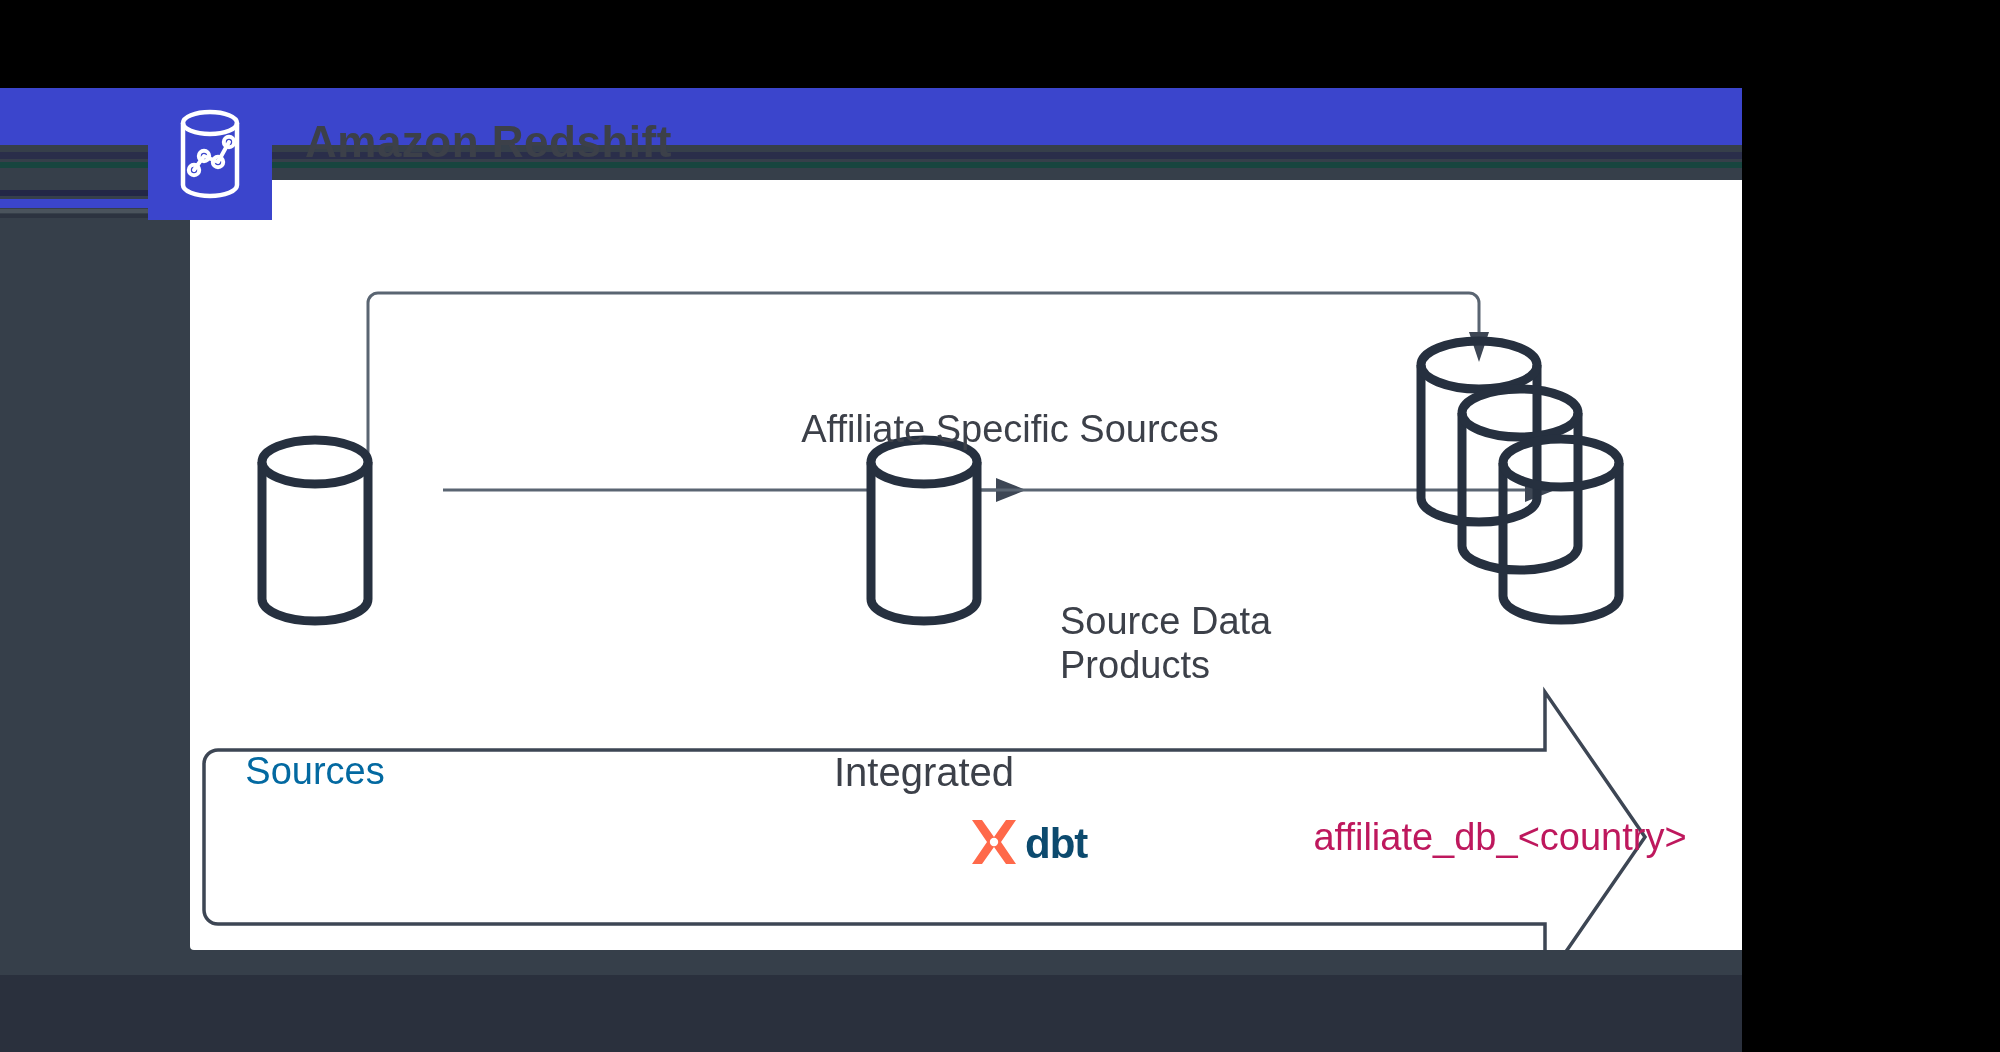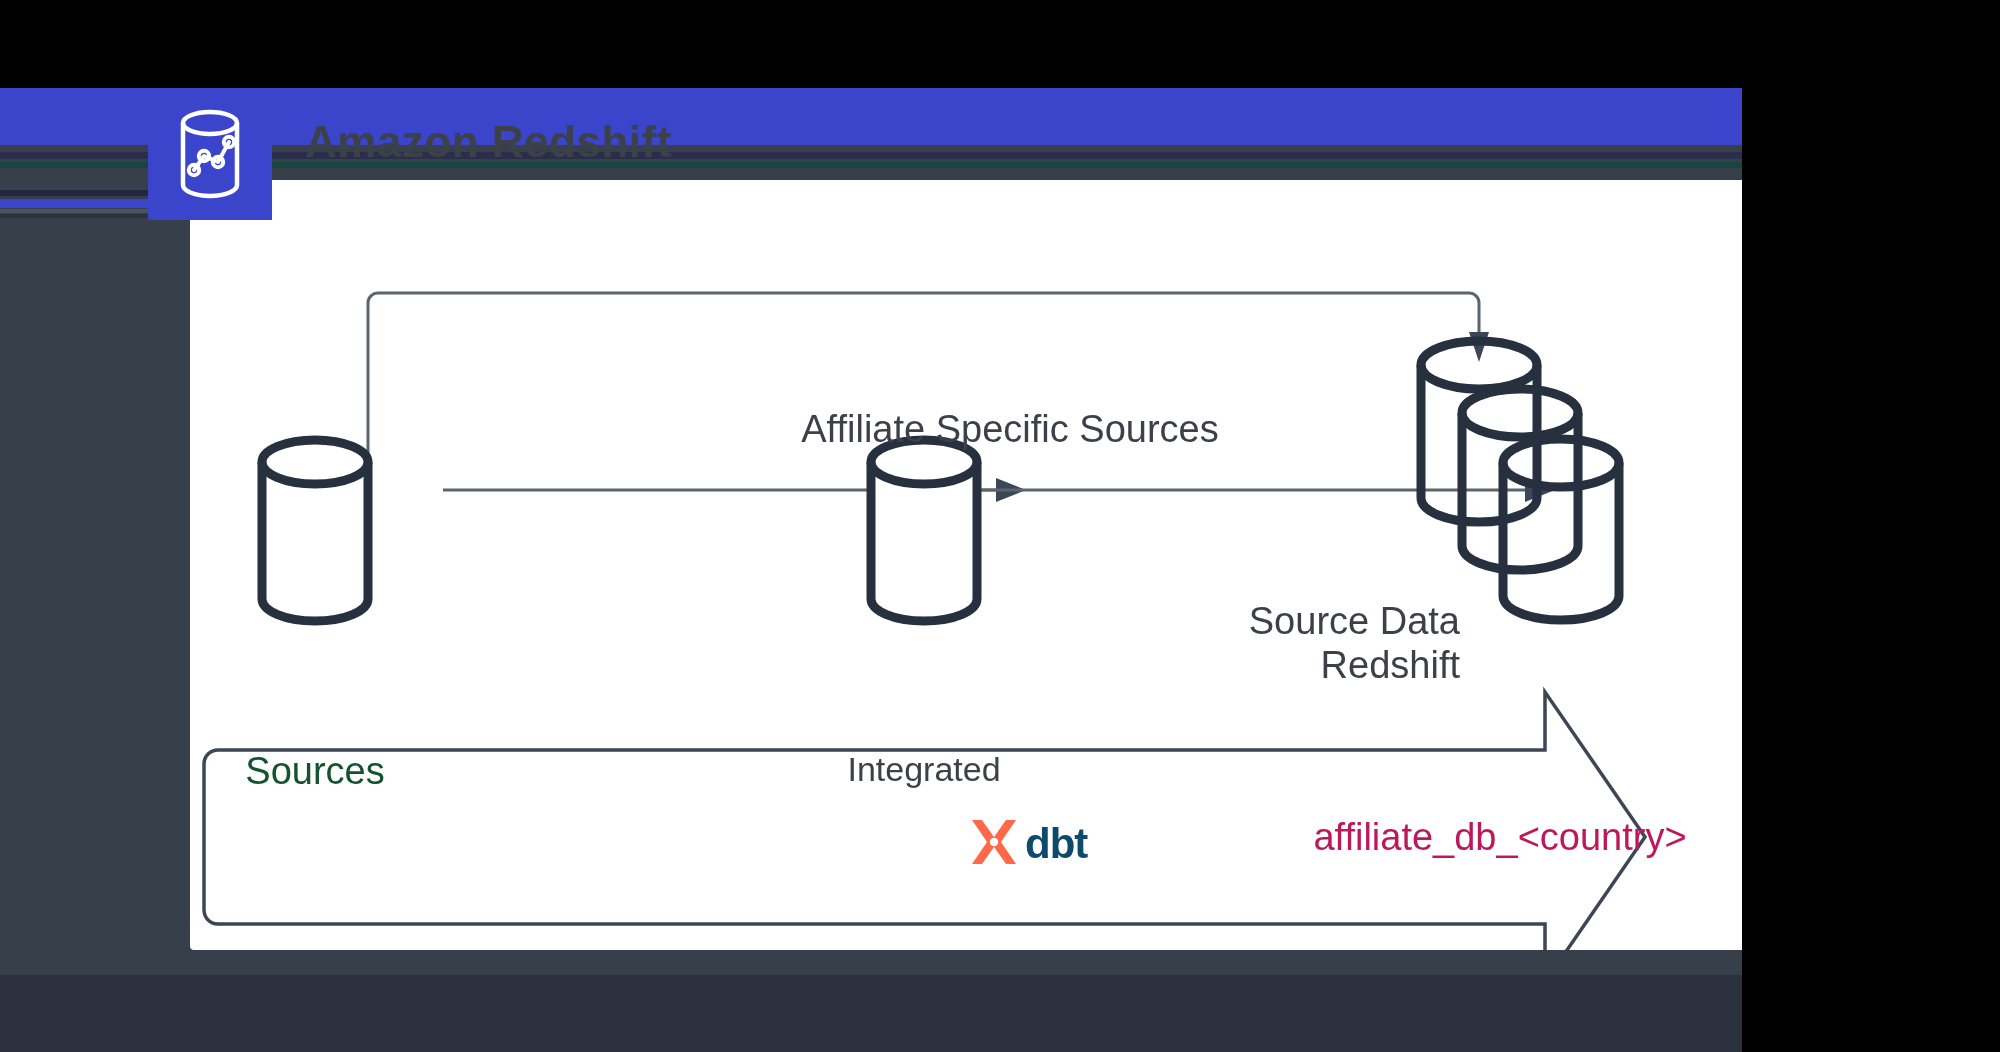--- a/index.html
+++ b/index.html
@@ -177,29 +177,29 @@
       <g transform="translate(778,636)">
         <path d="M4 4 L14 4 L26 21 L38 4 L48 4 L33 26 L48 48 L38 48 L26 31 L14 48 L4 48 L19 26 Z" fill="#FF694A"></path>
         <circle cx="26" cy="26" r="4.2" fill="#FFFFFF"></circle>
       </g>
     </svg>
 
     <div style="position:absolute;left:520px;top:228px;width:600px;text-align:center;
                 font-size:38px;color:#3C4049;">Affiliate Specific Sources</div>
 
     <div style="position:absolute;left:25px;top:570px;width:200px;text-align:center;
-                font-size:38px;color:#14532d;">Sources</div>
+                font-size:38px;color:#0369a1;">Sources</div>
 
     <div style="position:absolute;left:634px;top:570px;width:200px;text-align:center;
-                font-size:34px;color:#3C4049;">Integrated</div>
-
-    <div style="position:absolute;left:870px;top:420px;width:400px;text-align:right;
+                font-size:40px;color:#3C4049;">Integrated</div>
+
+    <div style="position:absolute;left:870px;top:420px;width:400px;text-align:left;
                 font-size:38px;color:#3C4049;line-height:1.15;">
       <div>Source Data</div>
-      <div>Redshift</div>
+      <div>Products</div>
     </div>
 
     <div style="position:absolute;left:1000px;top:636px;width:620px;text-align:center;
                 font-size:38px;color:#be185d;white-space:nowrap;">affiliate_db_&lt;country&gt;</div>
 
     <div style="position:absolute;left:835px;top:640px;font-size:42px;font-weight:700;
                 letter-spacing:-1px;color:#0c4a6e;">dbt</div>
   </div>
 </div>
 

